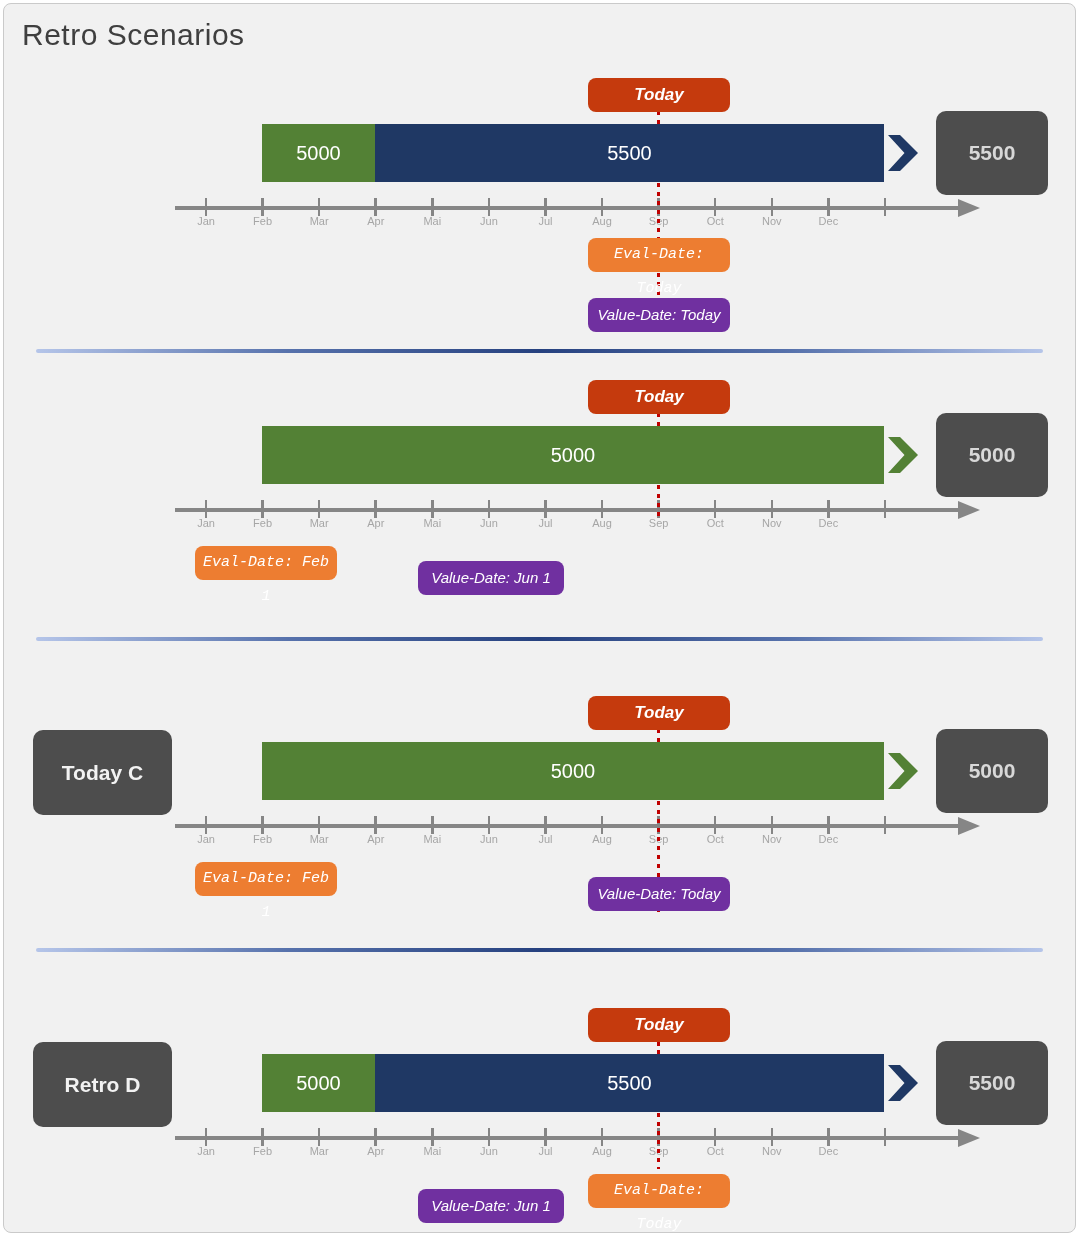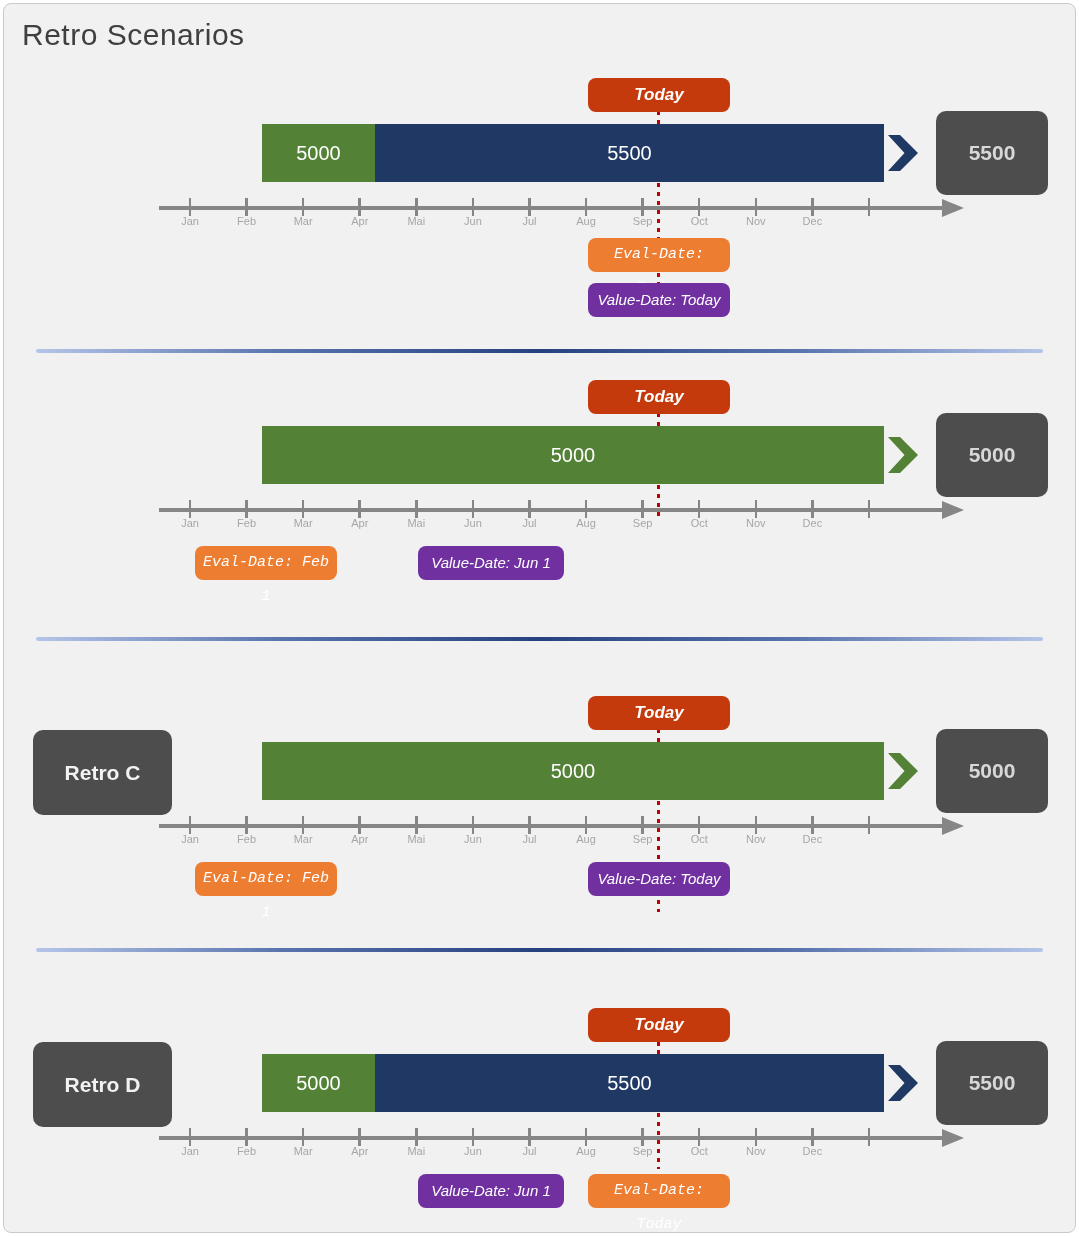--- a/index.html
+++ b/index.html
@@ -42,21 +42,21 @@
     background:var(--red,#C53A0D);color:#fff;font-style:italic;font-weight:bold;
     font-size:17px;line-height:33px;text-align:center;z-index:4;
   }
   .dash{
     position:absolute;left:657px;top:33px;width:3px;z-index:2;
     background:repeating-linear-gradient(to bottom,var(--dashred,#C00000) 0 4.5px,transparent 4.5px 9px);
   }
   .row-a .dash{height:205px}.row-b .dash{height:108px}
   .row-c .dash{height:183px}.row-d .dash{height:128px}
 
-  .axis{position:absolute;left:159px;top:120px;width:810px;height:36px;z-index:1;}
+  .axis{position:absolute;left:175px;top:120px;width:810px;height:36px;z-index:1;}
   .axis-line{position:absolute;left:0;top:8px;width:787px;height:3.5px;background:var(--axis_gray,#868686);}
   .axis-arrow{
     position:absolute;left:783px;top:1px;width:0;height:0;
     border-top:9px solid transparent;border-bottom:9px solid transparent;
     border-left:22px solid var(--axis_gray,#868686);
   }
   .tick{position:absolute;top:0;width:2.5px;height:18px;background:var(--axis_gray,#868686);}
   .month-label{
     position:absolute;top:17px;width:40px;text-align:center;
     font-size:11px;color:var(--label_gray,#A6A6A6);
@@ -75,21 +75,21 @@
     clip-path:polygon(0 0,40% 0,100% 50%,40% 100%,0 100%,55% 50%);
   }
   .chevron-navy{background:var(--navy,#1F3864);}
   .chevron-green{background:var(--green,#538135);}
 
   .tag{
     position:absolute;height:34px;border-radius:8px;color:#fff;font-style:italic;
     font-size:15px;line-height:34px;text-align:center;z-index:4;
   }
   .tag.eval{background:var(--orange,#ED7D31);font-family:Liberation Mono, monospace;}
-  .tag.value{background:var(--purple,#7030A0);}
+  .tag.value{background:var(--purple,#7030A0);margin-top:15px;}
   .at-sep{left:588px;width:142px;}
   .at-feb{left:195px;width:142px;}
   .at-jun{left:418px;width:146px;}
   .slot0{top:160px}.slot1{top:205px}.slot-single{top:166px}
 </style>
 </head>
 <body>
 
 <div class="slide"></div>
 <div class="title">Retro Scenarios</div>
@@ -176,21 +176,21 @@
   <div class="chevron chevron-green"></div>
   <div class="result-box">5000</div>
   <div class="tag eval at-feb slot-single">Eval-Date: Feb 1</div>
   <div class="tag value at-jun slot-single">Value-Date: Jun 1</div>
 </div>
 
 <div class="divider d2"></div>
 
 <div class="row row-c">
   <div class="retro-box">
-    <span>Retro C</span>
+    <span>Today C</span>
   </div>
   <div class="today-box">Today</div>
   <div class="dash"></div>
   <div class="axis">
     <div class="axis-line"></div>
     <div class="axis-arrow"></div>
     <div class="axis-months">
         <div class="tick" style="left: 29.75px;"></div>
         <div class="month-label" style="left: 11px;">Jan</div>
         <div class="tick" style="left: 86.33px;"></div>

